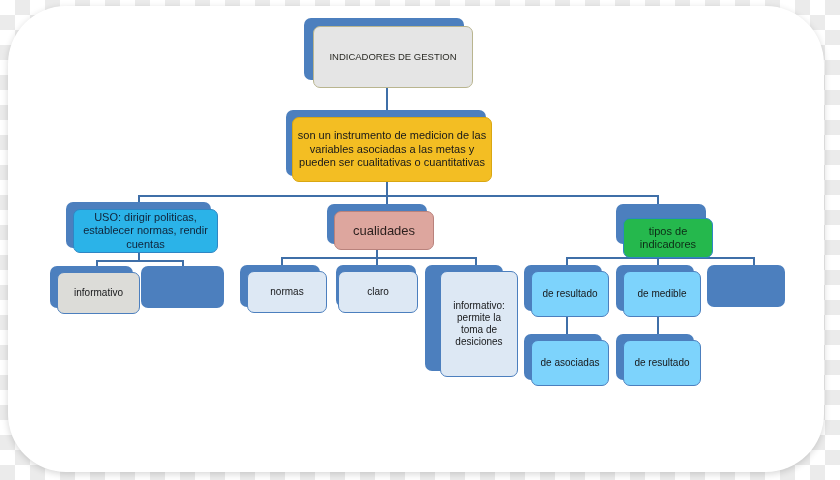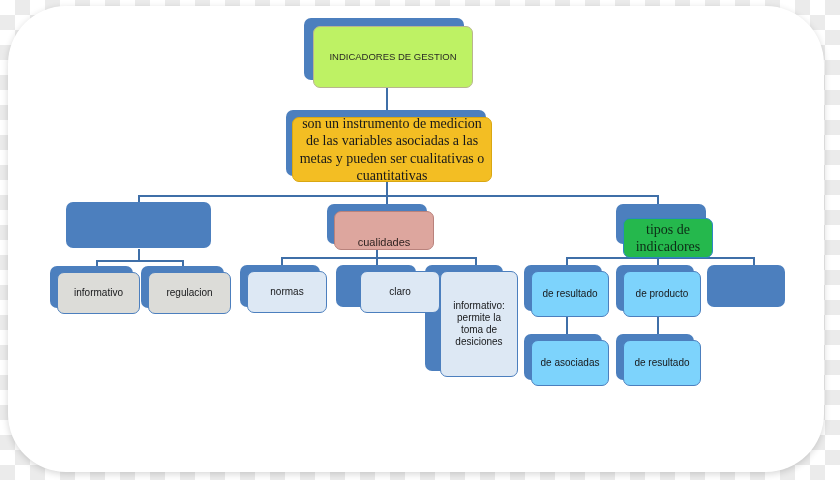--- a/index.html
+++ b/index.html
@@ -43,33 +43,33 @@
   }
   .shadow{
     position:absolute;
     background:#4c7fbe;
     border-radius:7px;
     z-index:2;
   }
   .node span{display:block;padding:0 4px;}
 
   
-  .n-title{background:#bef264;border-color:#b9b58f;color:#2a2a24;}
+  .n-title{background:#e5e5e5;border-color:#b9b58f;color:#2a2a24;}
   .n-yellow{background:#f3be23;border-color:#d9a712;}
   .n-cyan{background:#2bb3e8;border-color:#2f86c4;color:#10243a;}
   .n-rose{background:#dda69e;border-color:#b9827c;color:#2b1f1d;}
   .n-green{background:#25b84d;border-color:#2f86c4;color:#0d2c16;}
   .n-gray{background:#dcdcd8;border-color:#4c7fbe;}
   .n-ltblue{background:#dde8f4;border-color:#4c7fbe;}
   .n-lav{background:#7dd3fc;border-color:#4c7fbe;}
 
-  .fs-9{font-size:14px;font-family:Liberation Serif, serif;}
+  .fs-9{font-size:11px;}
   .fs-95{font-size:9.5px;}
   .fs-10{font-size:10px;}
-  .fs-105{font-size:11px;align-items:flex-end;}
+  .fs-105{font-size:13px;}
 </style>
 </head>
 <body>
 
 <div id="stage">
 
   <div class="card"></div>
 
   <div class="canvas">
 
@@ -105,69 +105,69 @@
     <div class="node n-title fs-95" style="left:313px;top:26px;width:160px;height:62px;">
       <span>INDICADORES DE GESTION</span>
     </div>
 
     <div class="shadow" style="left:286px;top:110px;width:200px;height:66px;"></div>
     <div class="node n-yellow fs-9" style="left:292px;top:117px;width:200px;height:65px;">
       <span>son un instrumento de medicion de las variables asociadas a las metas y pueden ser cualitativas o cuantitativas</span>
     </div>
 
     <div class="shadow" style="left:66px;top:202px;width:145px;height:46px;"></div>
+    <div class="node n-cyan fs-9" style="left:73px;top:209px;width:145px;height:44px;">
+      <span>USO: dirigir politicas, establecer normas, rendir cuentas</span>
+    </div>
 
     <div class="shadow" style="left:327px;top:204px;width:100px;height:40px;"></div>
     <div class="node n-rose fs-105" style="left:334px;top:211px;width:100px;height:39px;">
       <span>cualidades</span>
     </div>
 
     <div class="shadow" style="left:616px;top:204px;width:90px;height:40px;"></div>
     <div class="node n-green fs-9" style="left:623px;top:218px;width:90px;height:40px;">
       <span>tipos de indicadores</span>
     </div>
 
     <div class="shadow" style="left:50px;top:266px;width:83px;height:42px;"></div>
     <div class="node n-gray fs-10" style="left:57px;top:272px;width:83px;height:42px;">
       <span>informativo</span>
     </div>
 
     <div class="shadow" style="left:141px;top:266px;width:83px;height:42px;"></div>
-    <div class="node n-gray fs-10" style="left:148px;top:272px;width:83px;height:42px;">
-      <span>regulacion</span>
-    </div>
 
     <div class="shadow" style="left:240px;top:265px;width:80px;height:42px;"></div>
     <div class="node n-ltblue fs-10" style="left:247px;top:271px;width:80px;height:42px;">
       <span>normas</span>
     </div>
 
     <div class="shadow" style="left:336px;top:265px;width:80px;height:42px;"></div>
-    <div class="node n-ltblue fs-10" style="left:360px;top:271px;width:80px;height:42px;">
+    <div class="node n-ltblue fs-10" style="left:338px;top:271px;width:80px;height:42px;">
       <span>claro</span>
     </div>
 
     <div class="shadow" style="left:425px;top:265px;width:78px;height:106px;"></div>
     <div class="node n-ltblue fs-10" style="left:440px;top:271px;width:78px;height:106px;">
       <span>informativo: permite la toma de desiciones</span>
     </div>
 
     <div class="shadow" style="left:524px;top:265px;width:78px;height:46px;"></div>
     <div class="node n-lav fs-10" style="left:531px;top:271px;width:78px;height:46px;">
       <span>de resultado</span>
     </div>
 
     <div class="shadow" style="left:524px;top:334px;width:78px;height:46px;"></div>
     <div class="node n-lav fs-10" style="left:531px;top:340px;width:78px;height:46px;">
       <span>de asociadas</span>
     </div>
 
     <div class="shadow" style="left:616px;top:265px;width:78px;height:46px;"></div>
     <div class="node n-lav fs-10" style="left:623px;top:271px;width:78px;height:46px;">
-      <span>de producto</span>
+      <span>de medible</span>
     </div>
 
     <div class="shadow" style="left:616px;top:334px;width:78px;height:46px;"></div>
     <div class="node n-lav fs-10" style="left:623px;top:340px;width:78px;height:46px;">
       <span>de resultado</span>
     </div>
 
     <div class="shadow" style="left:707px;top:265px;width:78px;height:42px;"></div>
 
   </div>

